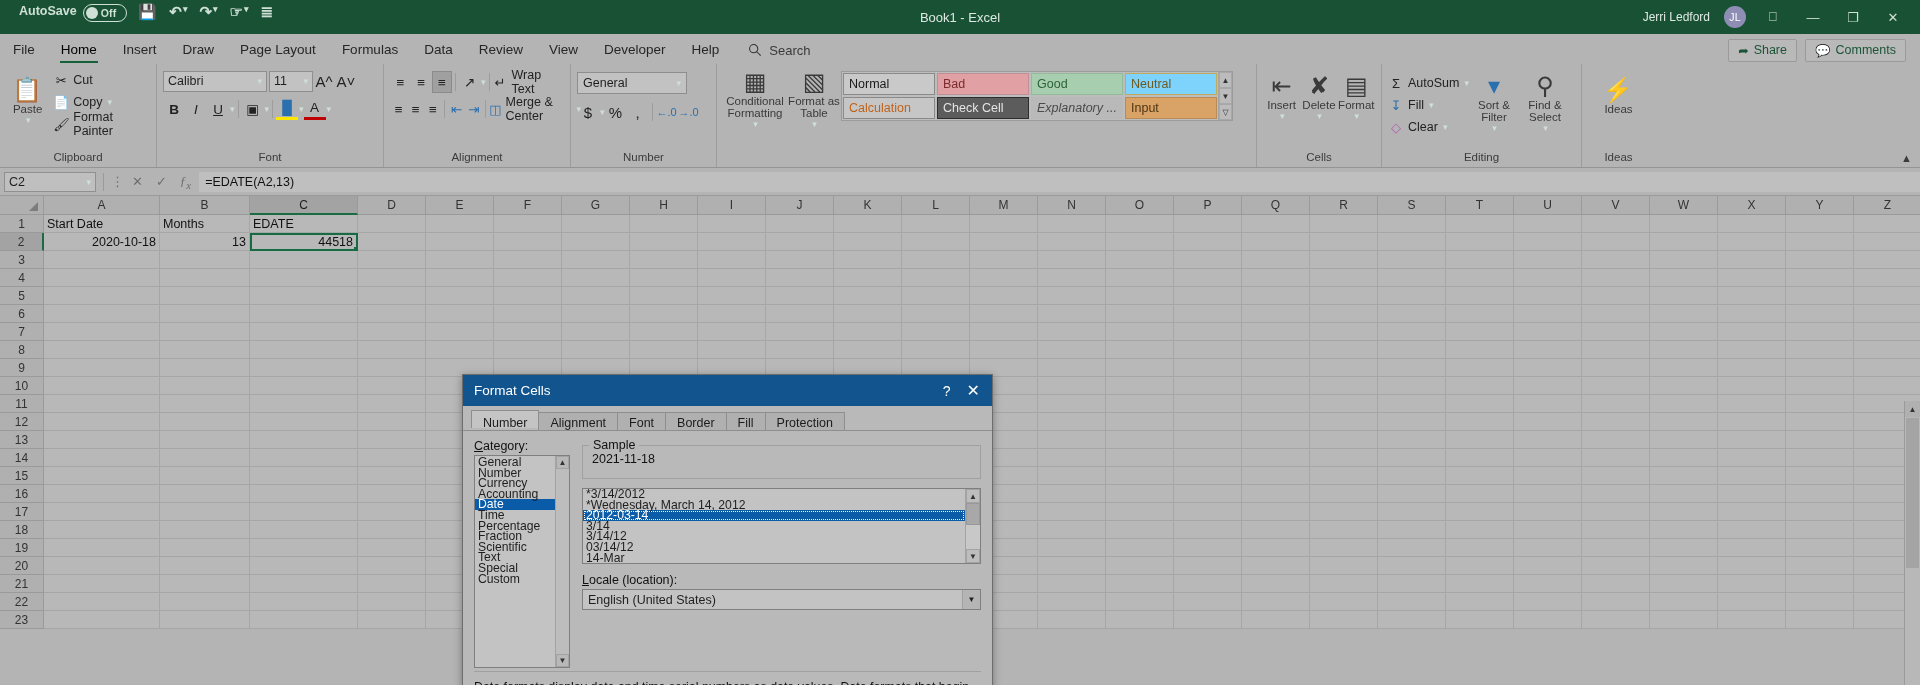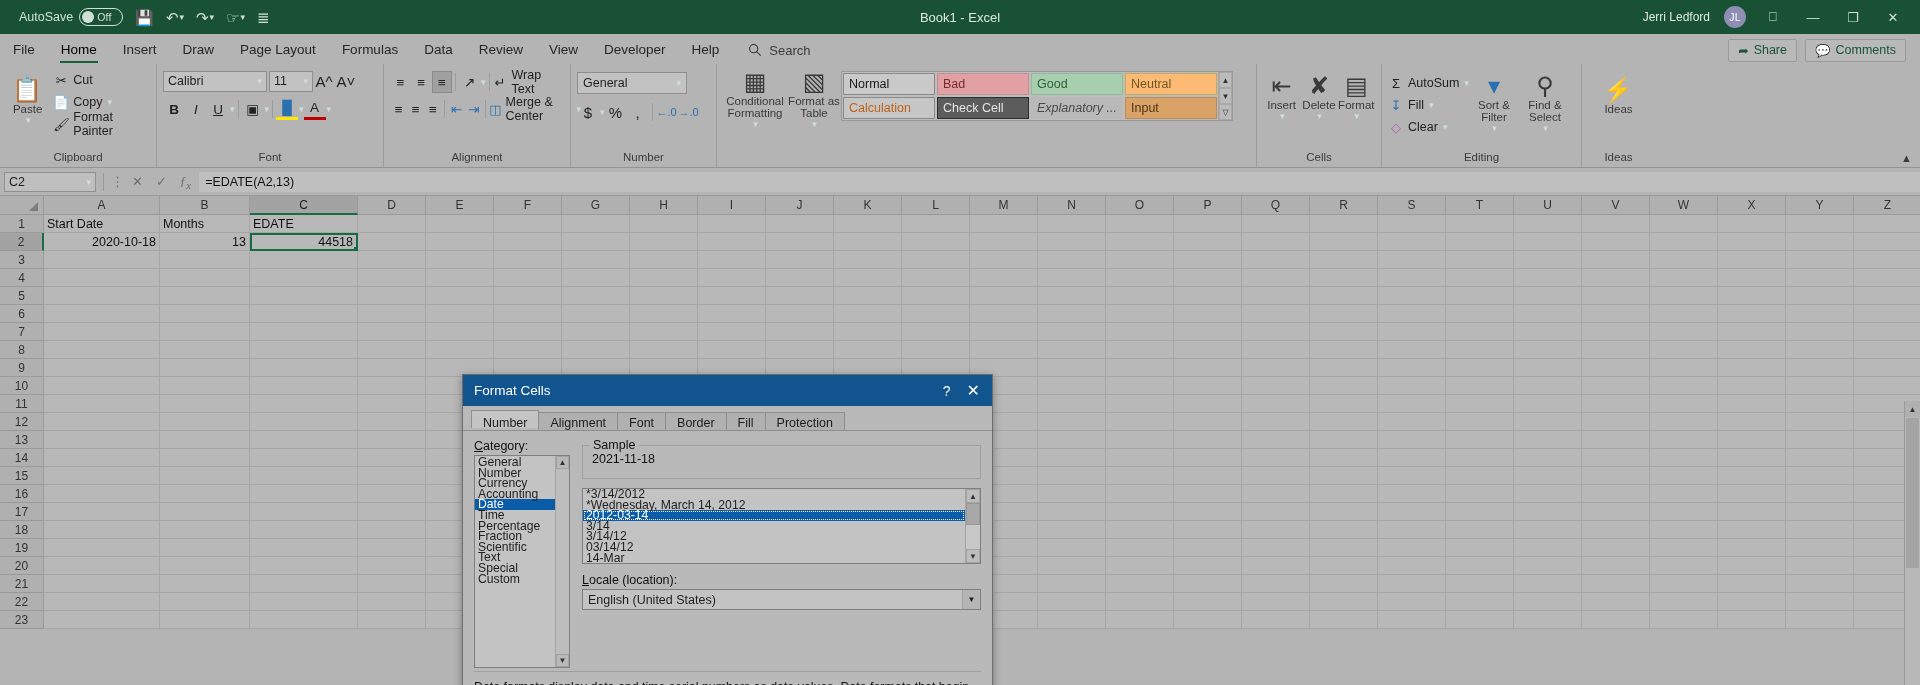--- a/index.html
+++ b/index.html
@@ -10,21 +10,21 @@
     color: #1f1f1f;
     background:#b4b4b4;
     -webkit-font-smoothing: antialiased;
   }
   
   .titlebar {
     height:34px; background:#185133; position:relative;
     display:flex; align-items:center; color:#e9f0ec;
   }
   .qat { display:flex; align-items:center; gap:2px; padding-left:14px; }
-  .qat-item { display:flex; align-items:center; height:26px; padding:0 5px; border-radius:2px; color:#cfe0d6; }
+  .qat-item { display:flex; align-items:flex-start; height:26px; padding:0 5px; border-radius:2px; color:#cfe0d6;font-weight:bold; }
   .autosave-label { font-size:12.5px; color:#cfe0d6; margin-right:6px; }
   .toggle {
     width:44px; height:18px; border:1.5px solid #cfe0d6; border-radius:9px;
     display:flex; align-items:center; padding:0 2px; gap:3px;
   }
   .toggle .knob { width:12px; height:12px; border-radius:50%; background:#cfe0d6; }
   .toggle .tog-text { font-size:10.5px; color:#cfe0d6; letter-spacing:.2px; }
   .qicon { font-size:15px; line-height:1; color:#cfe0d6; }
   .caret { font-size:9px; color:#cfe0d6; margin-left:1px; }
   .title-center {
@@ -410,21 +410,21 @@
         <span class="gl">▧</span>
         <span class="lbl">Format as Table</span>
         <span class="caret">▾</span>
       </div>
       <div class="gallery" style="margin-top:4px">
         <div class="gal-col">
           <div style="display:flex">
             <div class="style-cell" style="background:#c9c9c9;color:#1a1a1a;border-color:#8a8a8a">Normal</div>
             <div class="style-cell" style="background:#e0a0a4;color:#7b2b2b;border-color:#c18f93">Bad</div>
             <div class="style-cell" style="background:#a8ceb0;color:#2c6338;border-color:#93bb9b">Good</div>
-            <div class="style-cell" style="background:#fdba74;color:#6d5a20;border-color:#bfab5e">Neutral</div>
+            <div class="style-cell" style="background:#7dd3fc;color:#6d5a20;border-color:#bfab5e">Neutral</div>
           </div>
           <div style="display:flex">
             <div class="style-cell" style="background:#c6c6c6;color:#c0631a;border-color:#8a8a8a">Calculation</div>
             <div class="style-cell" style="background:#5c5c5c;color:#e4e4e4;border-color:#2d2d2d">Check Cell</div>
             <div class="style-cell" style="background:#b9b9b9;color:#4a4a4a;border-color:#b9b9b9;font-style:italic">Explanatory ...</div>
             <div class="style-cell" style="background:#d9a367;color:#4e3410;border-color:#b98b57">Input</div>
           </div>
         </div>
         <div class="gal-scroll">
           <div>▲</div>

